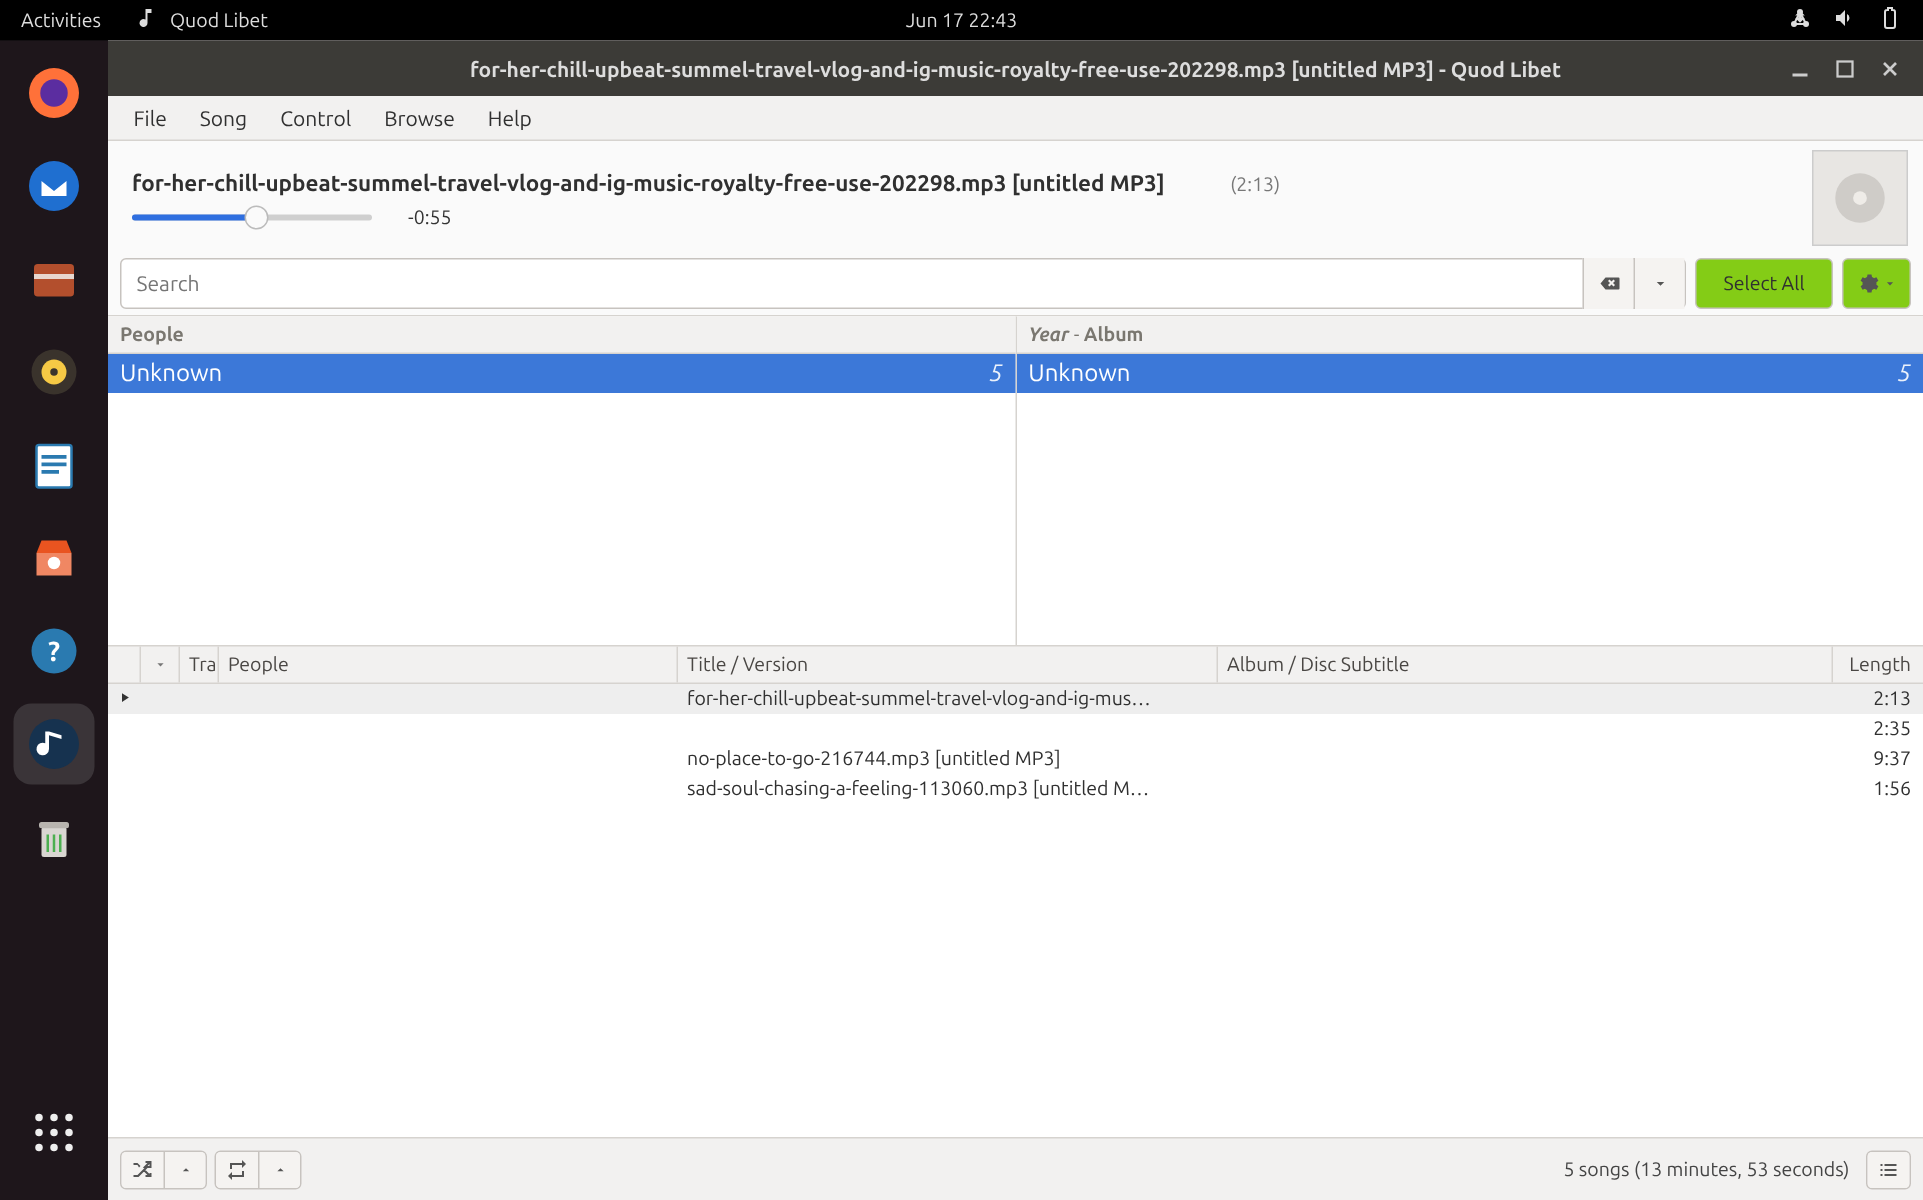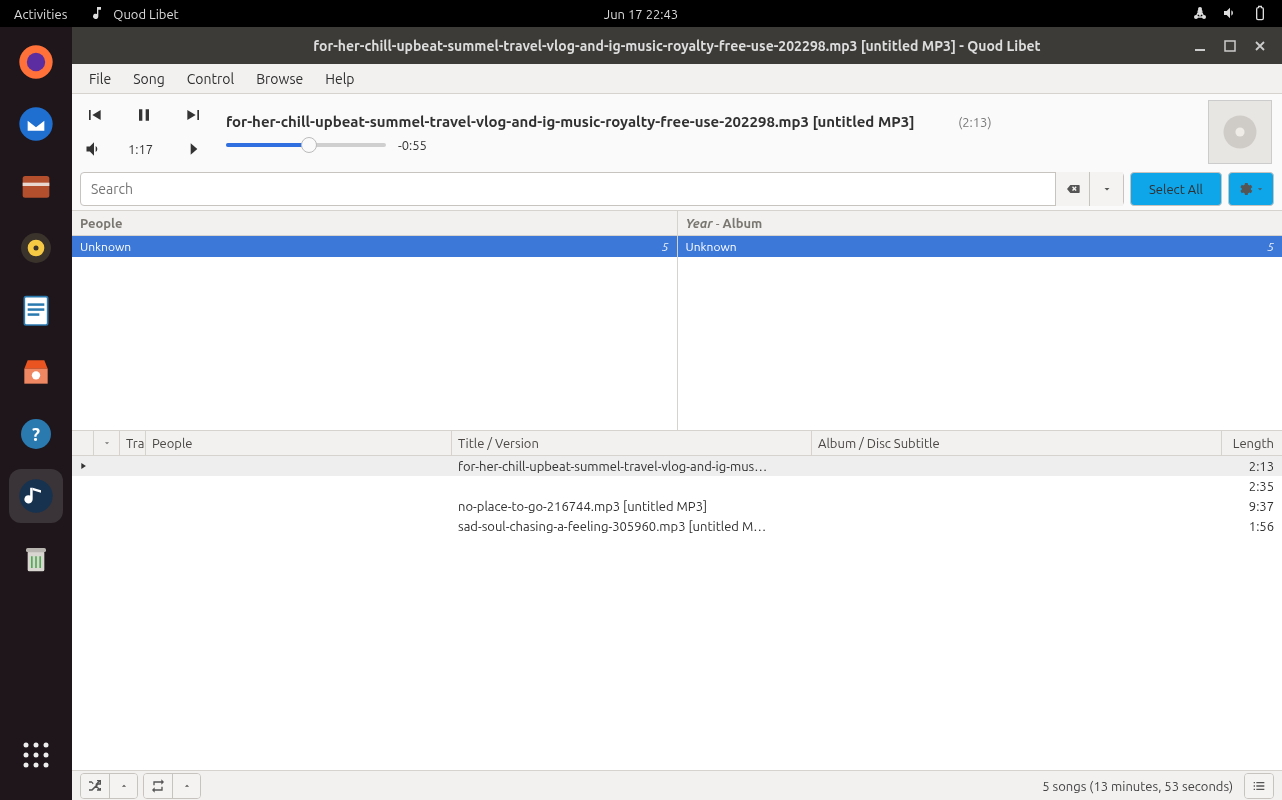--- a/index.html
+++ b/index.html
@@ -30,64 +30,64 @@
 .menubar { height: 30px; background: #f2f1f0; border-bottom: 1px solid #d6d3cf; display: flex; align-items: center; padding: 0 6px; font-size: 14px; }
 .menubar span { padding: 4px 11px; cursor: pointer; text-align: center; }
 
 .player { display: flex; align-items: center; padding: 6px 10px 4px 6px; gap: 6px; }
 .controlgrid { display: grid; grid-template-columns: auto auto auto; grid-template-rows: auto auto; align-items: center; column-gap: 18px; row-gap: 6px; }
 .ctrlbtn { width: 32px; height: 28px; display: flex; align-items: center; justify-content: center; color: #333; cursor: pointer; }
 .ctrlbtn svg { width: 20px; height: 20px; fill: #333; }
 .songinfo { flex: 1; display: flex; flex-direction: column; gap: 8px; padding-left: 10px; }
 .songtitle { font-size: 15px; font-weight: bold; }
 .songtitle .dur { font-weight: normal; color: #777; font-size: 13px; margin-left: 40px; }
-.seekrow { display: flex; align-items: center; gap: 12px; padding-right: 10px;}
+.seekrow { display: flex; align-items: center; gap: 24px; padding-right: 10px;}
 .seekbar { flex:0 0 160px; height: 4px; background: #cfcfcf; border-radius: 2px; position: relative; }
 .seekbar .fill { height: 100%; width: 52%; background: #2f6fe0; border-radius: 2px; }
 .seekbar .knob { position: absolute; left: 52%; top: 50%; width: 16px; height: 16px; background: #fafafa; border: 1px solid #bbb; border-radius: 50%; transform: translate(-50%, -50%); }
 .albumart { width: 64px; height: 64px; background: #e8e6e3; border: 1px solid #ccc; display:flex; align-items:center; justify-content:center; }
 .albumart svg { width: 44px; height: 44px; fill: #b3b0ad; }
 .timetxt { font-size: 13px; color: #333; }
 
 .searchrow { display: flex; align-items: center; padding: 4px 8px; gap: 6px; }
 .searchwrap { display:flex; flex:1; border:1px solid #c7c3bf; border-radius:4px; background:#fff; height:34px; align-items:center; }
 .searchbox { flex: 1; padding: 0 10px; font-size: 14px; border:none; outline:none; background:transparent; height:100%; }
-.iconbtn { height: 34px; min-width: 34px; border: 1px solid #c7c3bf; border-radius: 4px; background: #0ea5e9; display: flex; align-items: center; justify-content: center; padding: 0 8px; font-size: 13px; cursor: pointer; }
+.iconbtn { height: 34px; min-width: 34px; border: 1px solid #c7c3bf; border-radius: 4px; background: #84cc16; display: flex; align-items: center; justify-content: center; padding: 0 8px; font-size: 13px; cursor: pointer; }
 .searchwrap .inbtn { border:none; border-left:1px solid #c7c3bf; border-radius:0; background:#f5f3f1; }
 .selectall { padding: 0 18px; }
 
 .panes { display: flex; height: 220px; border-top: 1px solid #d6d3cf; }
 .pane { flex: 1; display: flex; flex-direction: column; border-right: 1px solid #d6d3cf; background:#fff;}
 .pane:last-child { border-right: none; }
 .panehdr { background: #f2f1f0; padding: 5px 8px; font-size: 13px; color: #7a7770; border-bottom: 1px solid #d6d3cf; }
 .panehdr b { font-weight: bold; font-style: normal; }
 .panehdr i { font-style: italic; }
 .panehdr .normal { font-weight: normal; }
-.pane .row { display: flex; padding: 4px 8px; font-size: 12px; }
+.pane .row { display: flex; padding: 4px 8px; font-size: 16px; }
 .pane .row.sel { background: #3c78d8; color: #fff; }
 .pane .row .ct { margin-left: auto; font-style: italic; opacity: .9; }
 
 .listhdr { display: flex; background: #f2f1f0; border-top: 1px solid #d6d3cf; border-bottom: 1px solid #d6d3cf; font-size: 13px; color: #4a4744; }
 .listhdr div { padding: 5px 6px; border-right: 1px solid #d6d3cf; white-space:nowrap; overflow:hidden; }
 .col-ind { width: 22px; }
 .col-sort { width: 26px; display:flex; align-items:center; justify-content:center;}
 .col-trk { width: 26px; }
 .col-people { width: 306px; }
 .col-title { width: 360px; }
 .col-album { width: 410px; }
 .col-len { flex: 1; text-align: right; padding-right: 8px !important; border-right:none !important;}
 
 .tracklist { flex: 1; background: #fff; overflow: hidden; }
 .trackrow { display: flex; font-size: 13px; padding: 3px 0; align-items:center; }
 .trackrow.cur { background: #eee; }
 .trackrow .cell { padding: 0 6px; overflow: hidden; text-overflow: ellipsis; white-space: nowrap; }
 .trackrow .ind { width: 22px; text-align: center;}
 .trackrow .ind svg { width:10px; height:10px; fill:#333;}
 
-.statusbar { height: 30px; background: #f2f1f0; border-top: 1px solid #d6d3cf; display: flex; align-items: center; padding: 0 8px; gap: 1px; font-size: 13px; color: #444; }
+.statusbar { height: 42px; background: #f2f1f0; border-top: 1px solid #d6d3cf; display: flex; align-items: center; padding: 0 8px; gap: 1px; font-size: 13px; color: #444; }
 .statusbar .group { display:flex; border:1px solid #c7c3bf; border-radius:4px; overflow:hidden; }
 .statusbar .sbtn { width: 28px; height: 24px; background: #f5f3f1; display: flex; align-items: center; justify-content: center; cursor: pointer; }
 .statusbar .sbtn + .sbtn { border-left:1px solid #c7c3bf; }
 .statusbar .summary { margin-left: auto; }
 .statusbar .viewbtn { margin-left: 10px; }
 </style>
 </head>
 <body>
 
 <div class="topbar">
@@ -223,48 +223,20 @@
 
   <div class="menubar">
     <span>File</span>
     <span>Song</span>
     <span>Control</span>
     <span>Browse</span>
     <span>Help</span>
   </div>
 
   <div class="player">
-    <div class="controlgrid">
-      <div class="ctrlbtn">
-          <svg viewBox="0 0 24 24">
-            <path d="M6 6h2v12H6zM20 6v12l-10-6z"></path>
-          </svg>
-        </div>
-      <div class="ctrlbtn">
-          <svg viewBox="0 0 24 24">
-            <path d="M6 5h4v14H6zM14 5h4v14h-4z"></path>
-          </svg>
-        </div>
-      <div class="ctrlbtn">
-          <svg viewBox="0 0 24 24">
-            <path d="M16 6h2v12h-2zM4 6v12l10-6z"></path>
-          </svg>
-        </div>
-      <div class="ctrlbtn">
-          <svg viewBox="0 0 24 24">
-            <path d="M3 9v6h4l5 5V4L7 9H3zm13 3a4 4 0 0 0-2-3.5v7A4 4 0 0 0 16 12z"></path>
-          </svg>
-        </div>
-      <div class="timetxt">1:17</div>
-      <div class="ctrlbtn">
-          <svg viewBox="0 0 24 24">
-            <path d="M8 5l8 7-8 7z"></path>
-          </svg>
-        </div>
-    </div>
     <div class="songinfo">
       <div class="songtitle">
         <span>for-her-chill-upbeat-summel-travel-vlog-and-ig-music-royalty-free-use-202298.mp3 [untitled MP3]</span> <span class="dur">(2:13)</span>
       </div>
       <div class="seekrow">
         <div class="seekbar">
           <div class="fill"></div>
             <div class="knob"></div>
         </div>
         <div class="timetxt">-0:55</div>
@@ -363,21 +335,21 @@
         <div class="cell" style="width:306px"></div>
         <div class="cell" style="width:360px">no-place-to-go-216744.mp3 [untitled MP3]</div>
         <div class="cell" style="width:410px"></div>
         <div class="cell" style="flex:1;text-align:right;padding-right:8px">9:37</div>
       </div>
       <div class="trackrow">
         <div class="cell ind"></div>
         <div class="cell" style="width:26px"></div>
         <div class="cell" style="width:26px"></div>
         <div class="cell" style="width:306px"></div>
-        <div class="cell" style="width:360px">sad-soul-chasing-a-feeling-305960.mp3 [untitled M…</div>
+        <div class="cell" style="width:360px">sad-soul-chasing-a-feeling-113060.mp3 [untitled M…</div>
         <div class="cell" style="width:410px"></div>
         <div class="cell" style="flex:1;text-align:right;padding-right:8px">1:56</div>
       </div>
     </div>
 
   <div class="statusbar">
     <div class="group">
       <div class="sbtn">
           <svg width="16" height="16" viewBox="0 0 24 24">
             <path fill="#555" d="M17 3h4v4h-2V6l-5 5-1.5-1.5L17 5h-2V3h2zM3 5h4l3 3-1.5 1.5L7 7H3V5zm14 14h-2v-2h2l-4.5-4.5L14 11l5 5v-1h2v4h-4zM3 19v-2h4l9-9h3V6h2v4h-4l-9 9H3z"></path>

